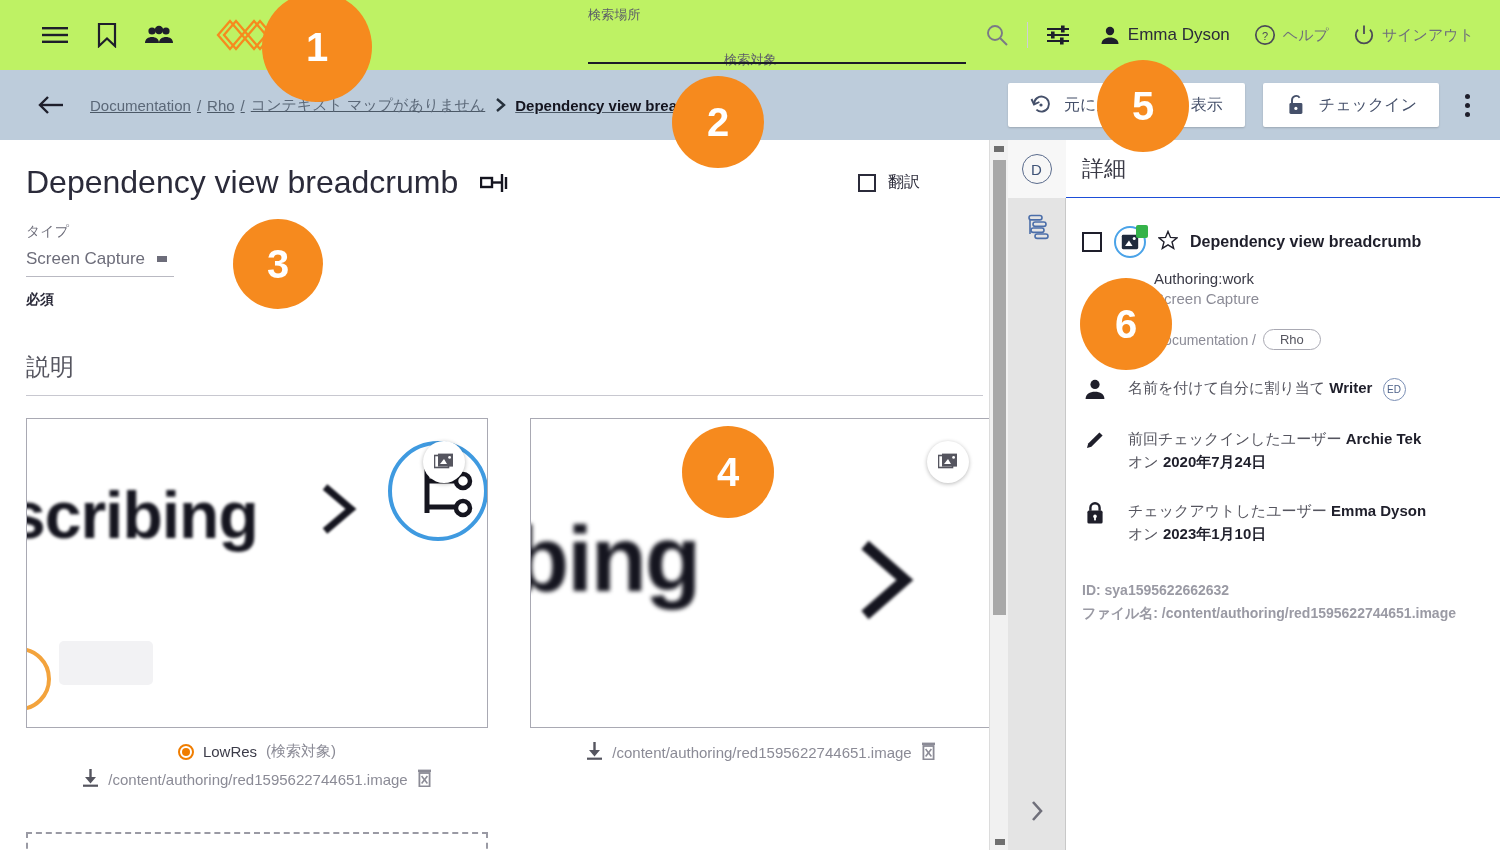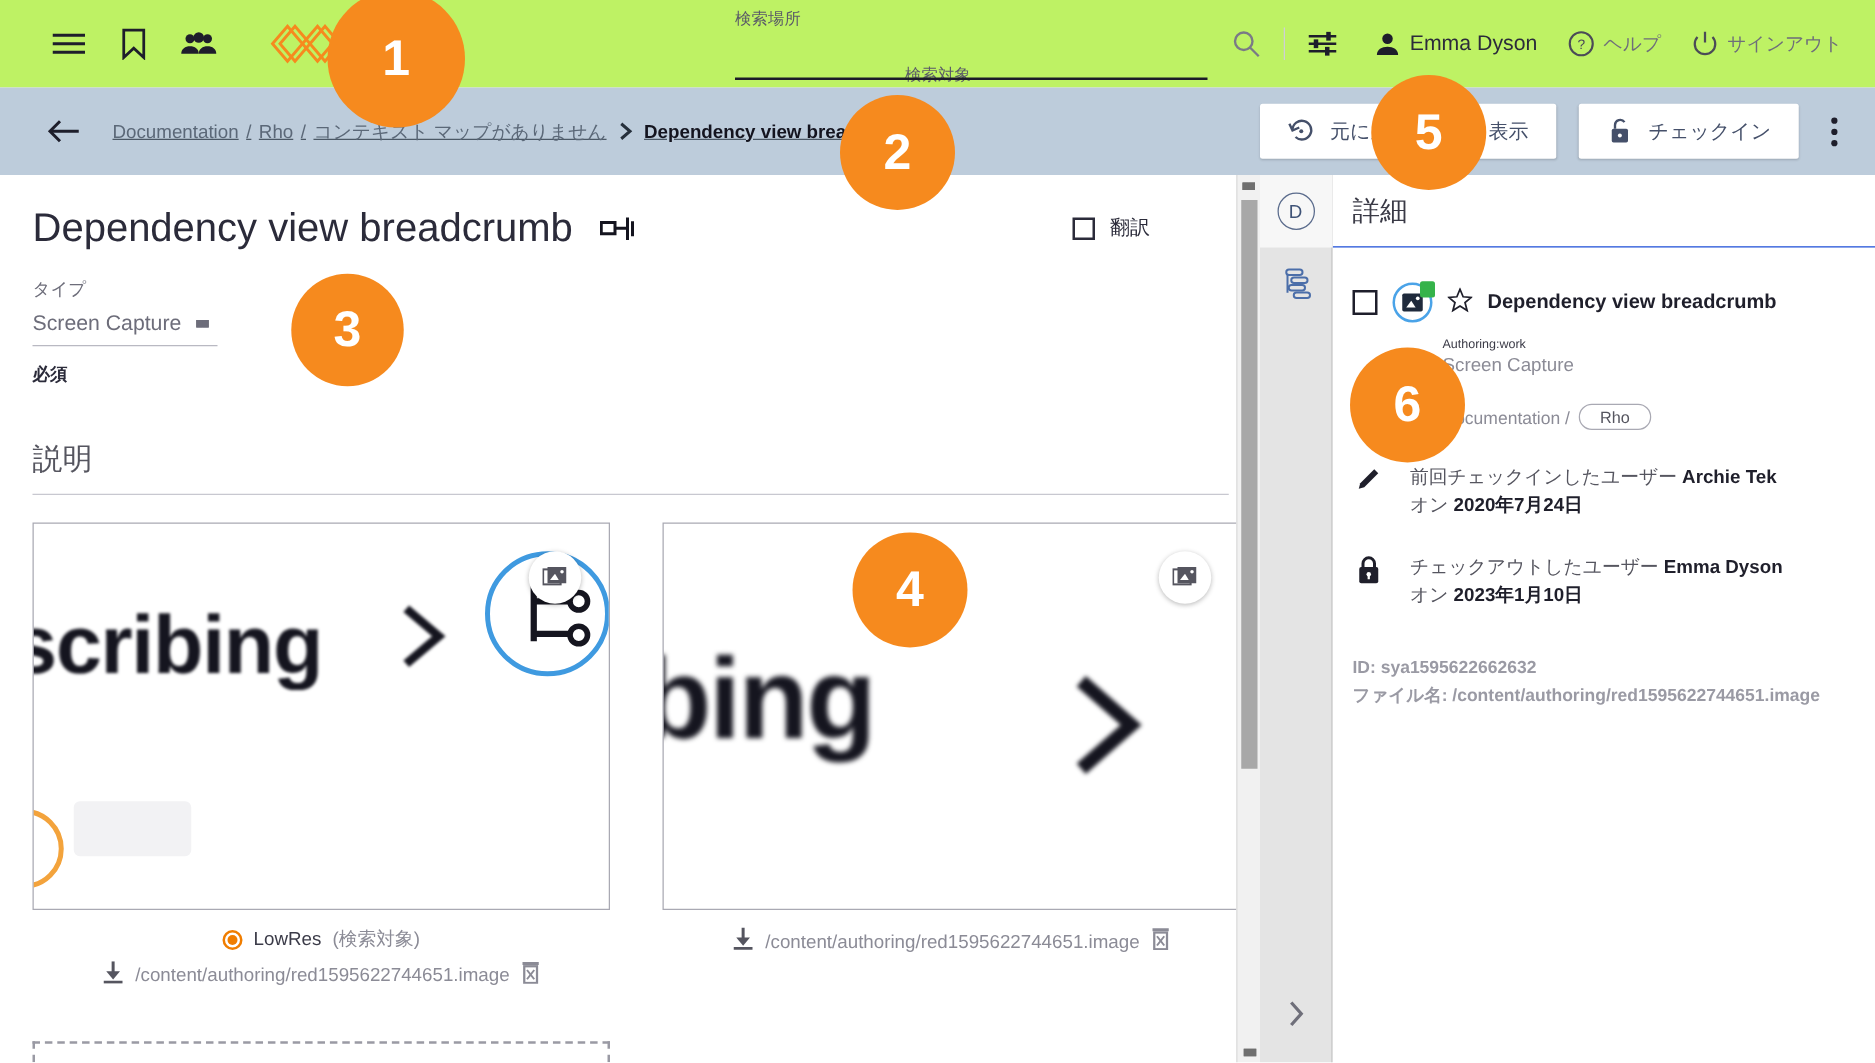--- a/index.html
+++ b/index.html
@@ -207,21 +207,21 @@
   .img-avatar {
     width:32px;height:32px;border-radius:50%;border:2px solid #4aa3e8;
     display:flex;align-items:center;justify-content:center; position:relative;
   }
   .lock-dot {
     position:absolute; top:-3px; right:-4px; width:12px;height:13px;
     background:#35b34a; border-radius:2px;
     display:flex; align-items:center; justify-content:center;
   }
   .dt-title { font-size:16px; font-weight:bold; color:#1f1f2b; }
-  .dt-sub1 { margin-left:72px; margin-top:12px; font-size:10px; color:#3a3a46; }
+  .dt-sub1 { margin-left:72px; margin-top:12px; font-size:15px; color:#3a3a46; }
   .dt-sub2 { margin-left:72px; margin-top:3px; font-size:15px; color:#8b8b96; }
   .dt-path { margin-left:72px; margin-top:22px; font-size:14px; color:#8b8b96; display:flex; align-items:center; gap:7px;}
   .pill {
     border:1px solid #a9a9b3; border-radius:11px; padding:2px 16px;
     font-size:13px; color:#55555f;
   }
   .meta-row { display:flex; gap:20px; margin-top:26px; align-items:flex-start; }
   .meta-ico { width:26px; display:flex; justify-content:center; padding-top:2px; }
   .meta-txt { font-size:15px; color:#55555f; line-height:23px; width:300px; }
   .meta-txt b { color:#1f1f2b; }
@@ -575,20 +575,33 @@
         <span class="dt-title">Dependency view breadcrumb</span>
       </div>
 
       <div class="dt-sub1">Authoring:work</div>
       <div class="dt-sub2">Screen Capture</div>
       <div class="dt-path">
         <span>Documentation /</span>
         <span class="pill">Rho</span>
       </div>
 
+      <div class="meta-row">
+        <span class="meta-ico">
+          <svg width="22" height="22" viewBox="0 0 22 22">
+              <circle cx="11" cy="6.4" r="4.6" fill="#1f1f2b"></circle>
+              <path d="M1.6 21c0-4.8 4.2-7.2 9.4-7.2s9.4 2.4 9.4 7.2z" fill="#1f1f2b"></path>
+            </svg>
+        </span>
+        <span class="meta-txt">
+          <span>名前を付けて自分に割り当て</span>
+          <b>Writer</b>
+          <span class="avatar-ed">ED</span>
+        </span>
+      </div>
 
       <div class="meta-row">
         <span class="meta-ico">
           <svg width="22" height="22" viewBox="0 0 22 22">
               <path d="M3 19l1.2-4.4L15.4 3.4l3.2 3.2L7.4 17.8z" fill="#1f1f2b"></path>
             </svg>
         </span>
         <span class="meta-txt">
           <span>前回チェックインしたユーザー</span>
           <b>Archie Tek</b>

